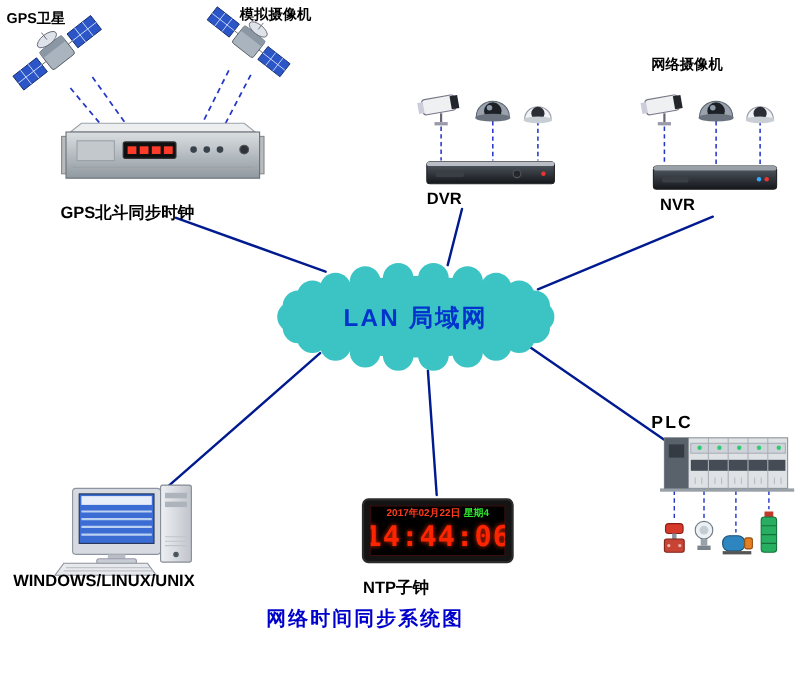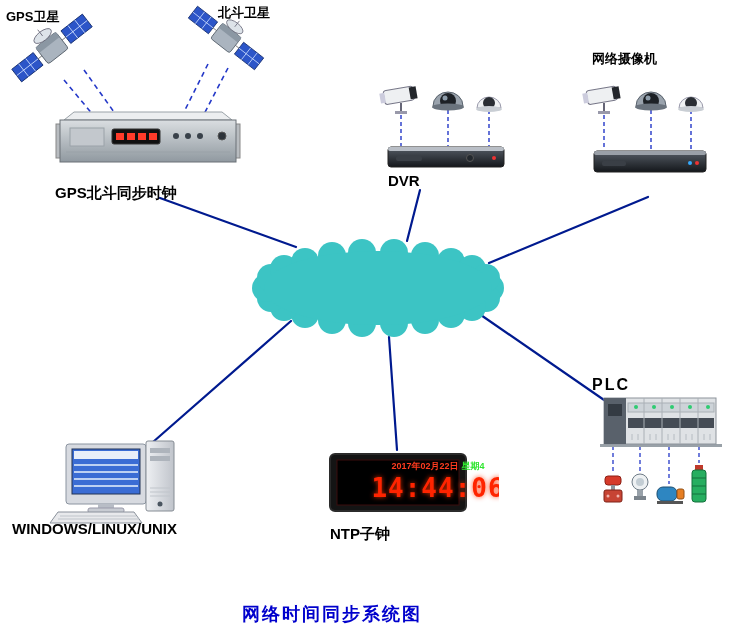--- a/index.html
+++ b/index.html
@@ -14,28 +14,27 @@
     font-family:"Liberation Sans","DejaVu Sans",sans-serif;
   }
   .lbl-sm { font-size:13px; }
   .lbl-md { font-size:15px; }
   .lbl-lg { font-size:16px; }
   .cloud-label {
     position:absolute; left:262px; top:274px; width:232px; text-align:center;
     font-size:22px; font-weight:bold; color:#0033cc; letter-spacing:2px; white-space:nowrap;
   }
   .diagram-title {
-    position:absolute; left:0; top:602px; width:664px; text-align:center;
+    position:absolute; left:0; top:550px; width:664px; text-align:center;
     font-size:18px; font-weight:bold; color:#0000cc; letter-spacing:2px;
   }
   .clock-overlay {
     position:absolute; left:337px; top:461px; width:122px; height:44px;
     display:flex; flex-direction:column; align-items:center; justify-content:flex-start;
     overflow:hidden;
-    padding-left:40px;
   }
   .clock-daterow { font-size:9px; font-weight:bold; line-height:11px; white-space:nowrap; }
   .clock-date { color:#ff3b1f; }
   .clock-weekday { color:#2ee62e; margin-left:3px; }
   .clock-time {
     font-family:"DejaVu Sans Mono","Liberation Mono",monospace;
     font-size:26px; font-weight:bold; color:#ff2400; line-height:28px; margin-top:2px;
     text-shadow:0 0 5px rgba(255,50,0,.85); letter-spacing:1px;
   }
 </style>
@@ -257,27 +256,29 @@
       <rect x="-12" y="7" width="26" height="3" fill="#555"></rect>
     </g>
     <g transform="translate(699,488)">
       <rect x="-4" y="-23" width="8" height="5" fill="#c0392b"></rect>
       <rect x="-7" y="-18" width="14" height="32" rx="3" fill="#27ae60" stroke="#14713c"></rect>
       <path d="M-7,-10 H7 M-7,-2 H7 M-7,6 H7" stroke="#14713c"></path>
     </g>
   </svg>
 
   <div class="lbl lbl-sm" style="left:6px; top:8px;">GPS卫星</div>
-  <div class="lbl lbl-sm" style="left:218px; top:4px;">北斗卫星</div>
+  <div class="lbl lbl-sm" style="left:218px; top:4px;">模拟摄像机</div>
   <div class="lbl lbl-md" style="left:55px; top:184px; width:190px;">GPS北斗同步时钟</div>
 
   <div class="lbl lbl-sm" style="left:592px; top:50px; width:120px;">网络摄像机</div>
 
   <div class="lbl lbl-md" style="left:388px; top:172px; width:116px;">DVR</div>
-
+  <div class="lbl lbl-md" style="left:600px; top:178px; width:116px;">NVR</div>
+
+  <div class="cloud-label">LAN 局域网</div>
 
   <div class="lbl lbl-md" style="left:12px; top:520px; width:212px;">WINDOWS/LINUX/UNIX</div>
 
   <div class="clock-overlay">
     <div class="clock-daterow">
       <span class="clock-date">2017年02月22日</span><span class="clock-weekday">星期4</span>
     </div>
     <div class="clock-time">14:44:06</div>
   </div>
   <div class="lbl lbl-md" style="left:330px; top:525px; width:136px;">NTP子钟</div>

